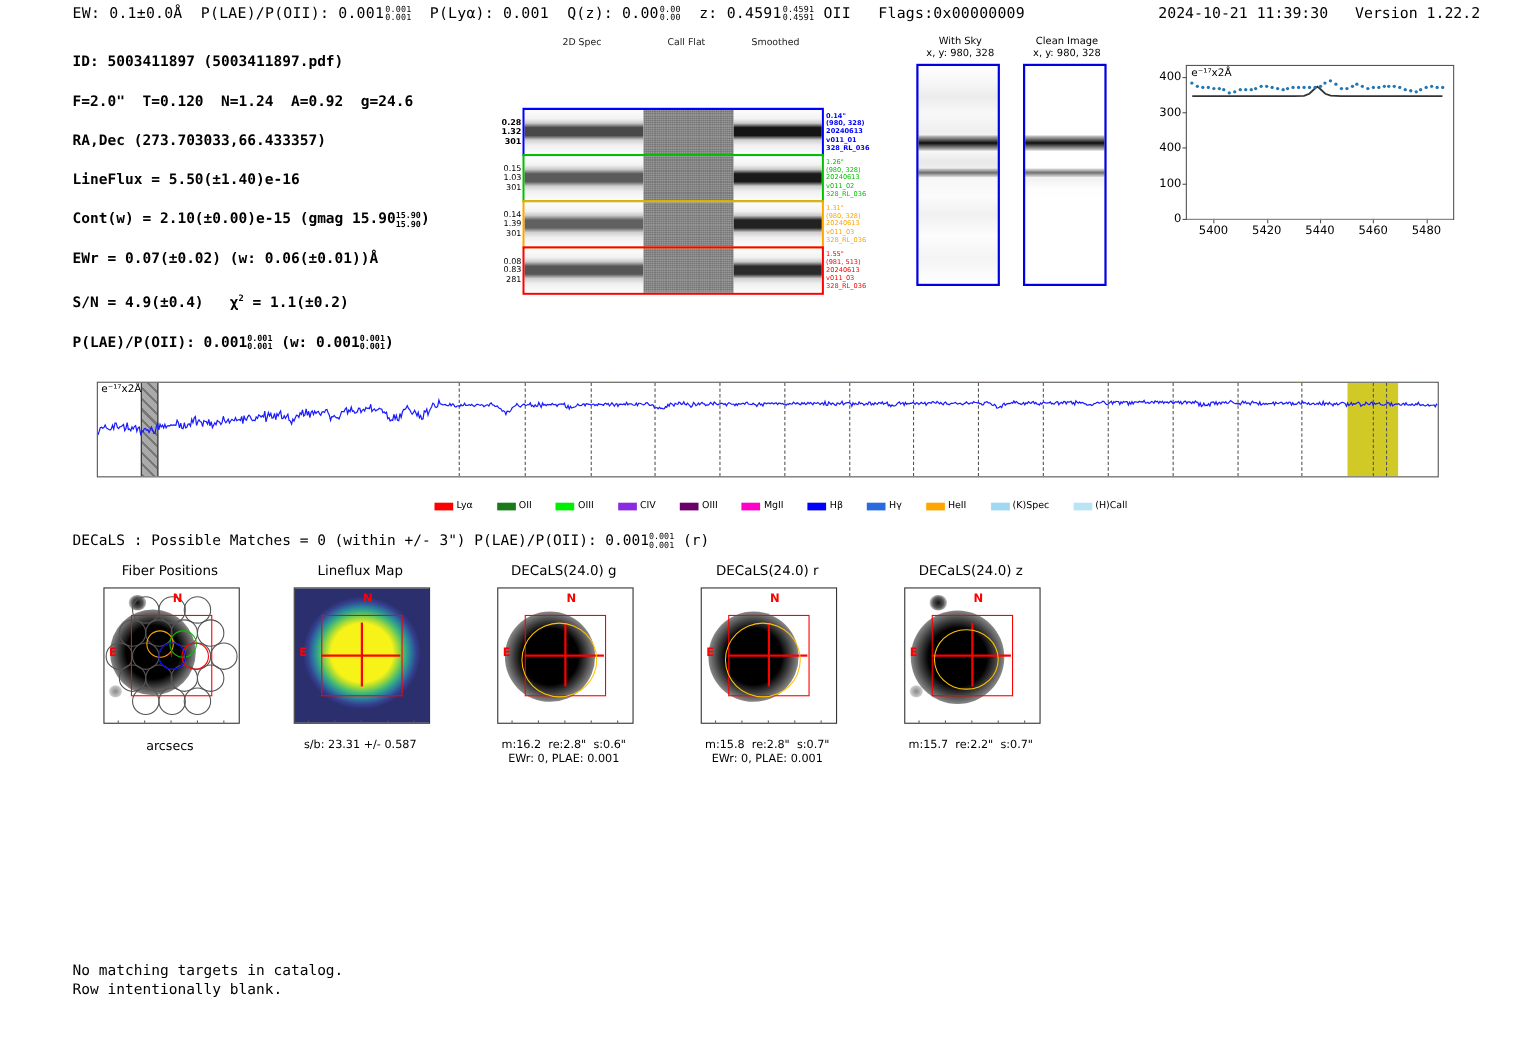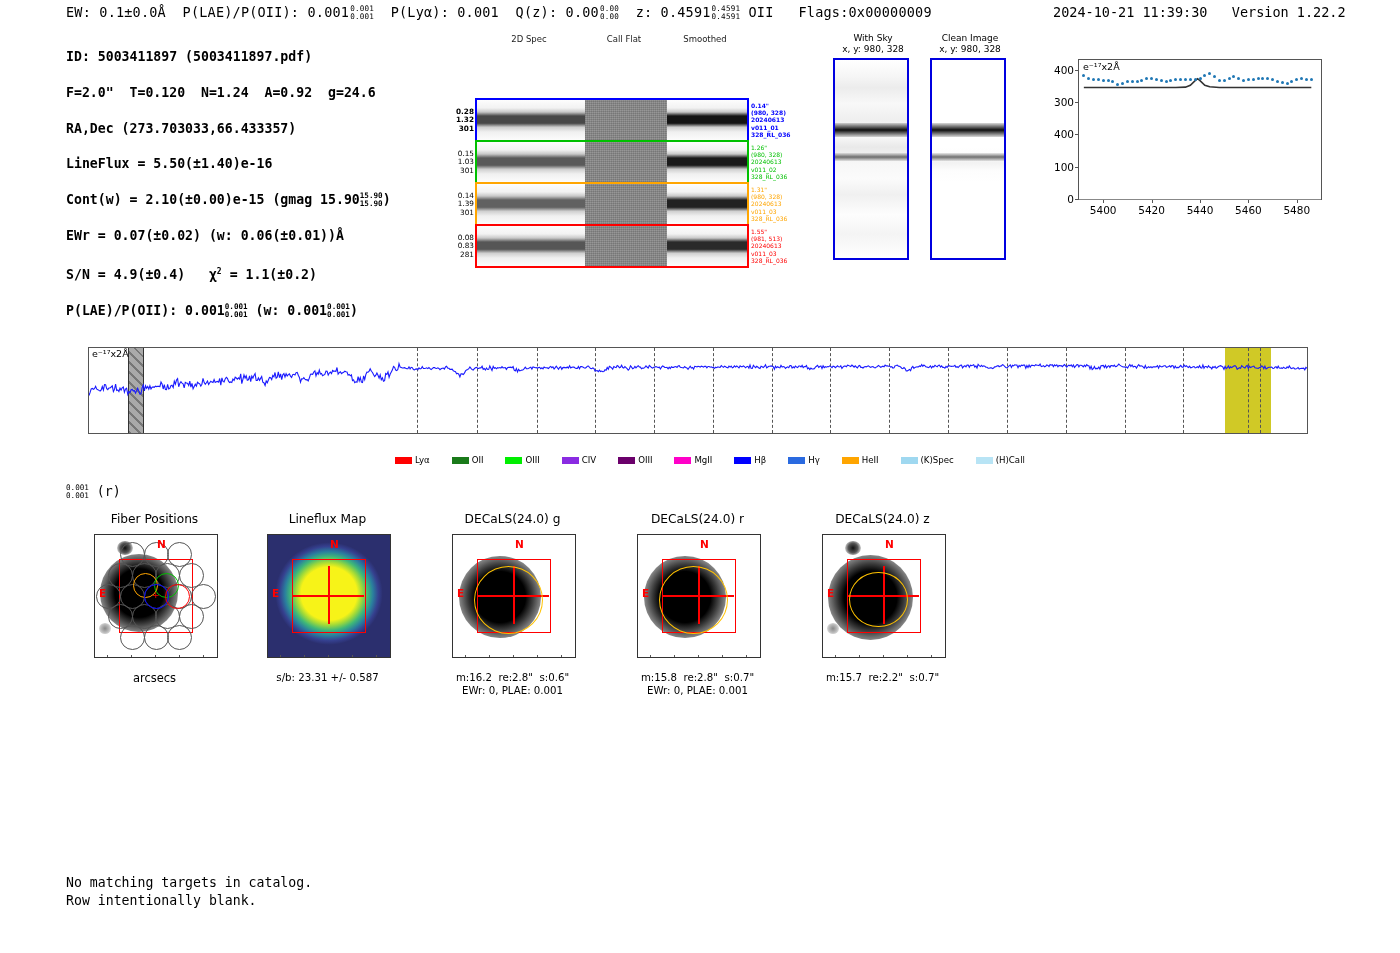--- a/index.html
+++ b/index.html
@@ -379,21 +379,21 @@
       <span class="sw" style="background: rgb(159, 216, 240);"></span>
       <span>(K)Spec</span>
     </div>
     <div class="li">
       <span class="sw" style="background: rgb(184, 228, 245);"></span>
       <span>(H)Call</span>
     </div>
   </div>
 
 <div class="abs mono" id="decals-header">
-  <span class="ifrac"><span style="display:block">0.001</span><span style="display:block">0.001</span></span>
+  <span>DECaLS : Possible Matches = 0 (within +/- 3")  P(LAE)/P(OII): 0.001</span><span class="ifrac"><span style="display:block">0.001</span><span style="display:block">0.001</span></span>
   <span>(r)</span>
 </div>
 
 <div class="abs" id="decals-row"></div>
 
 <div class="abs mono" id="footer">No matching targets in catalog.
 Row intentionally blank.</div>
 
 <span class="cut-title" style="left: 823px; top: 33px; width: 100px;">With Sky
 x, y: 980, 328</span>

